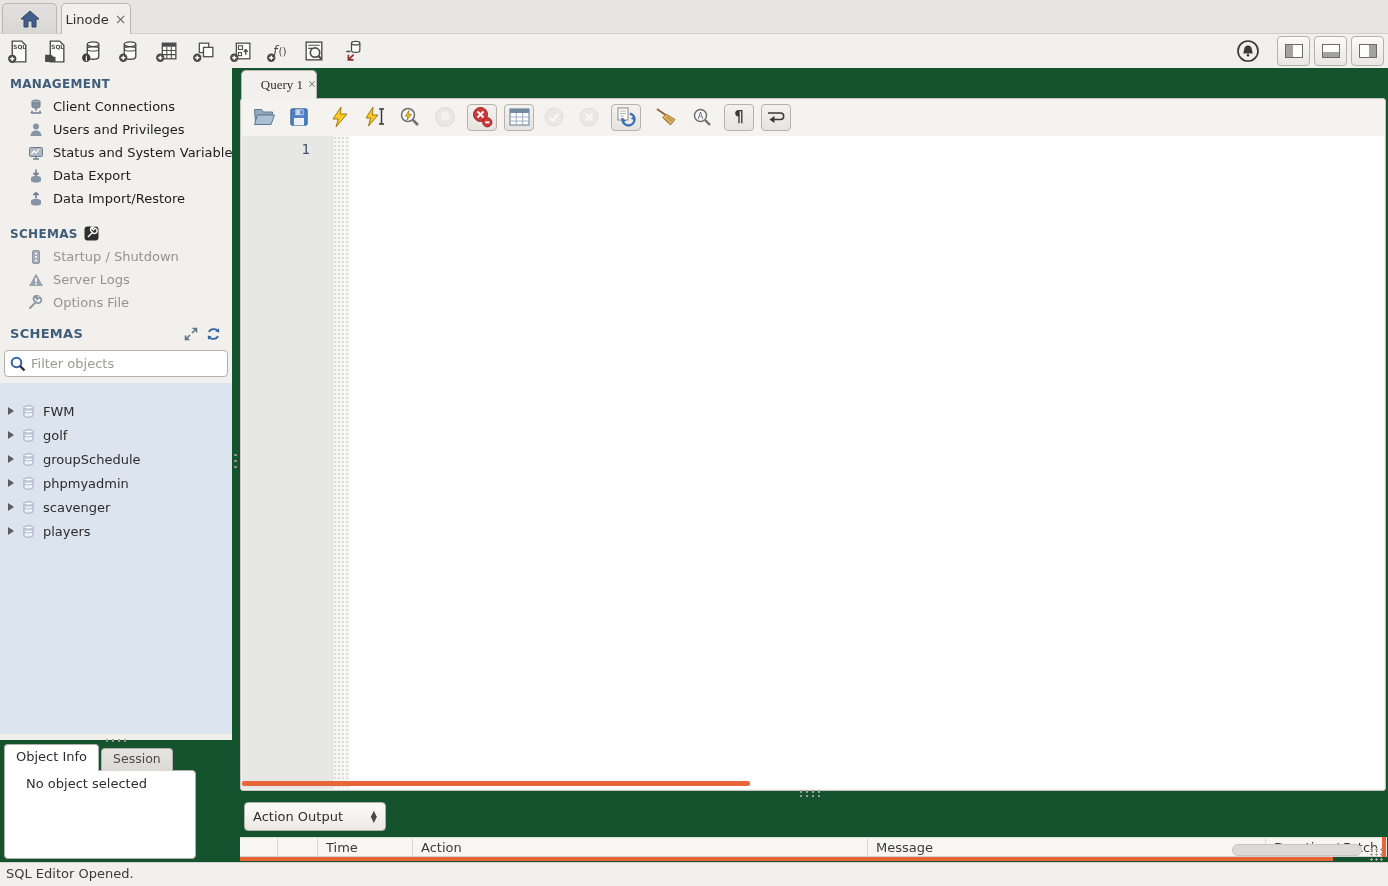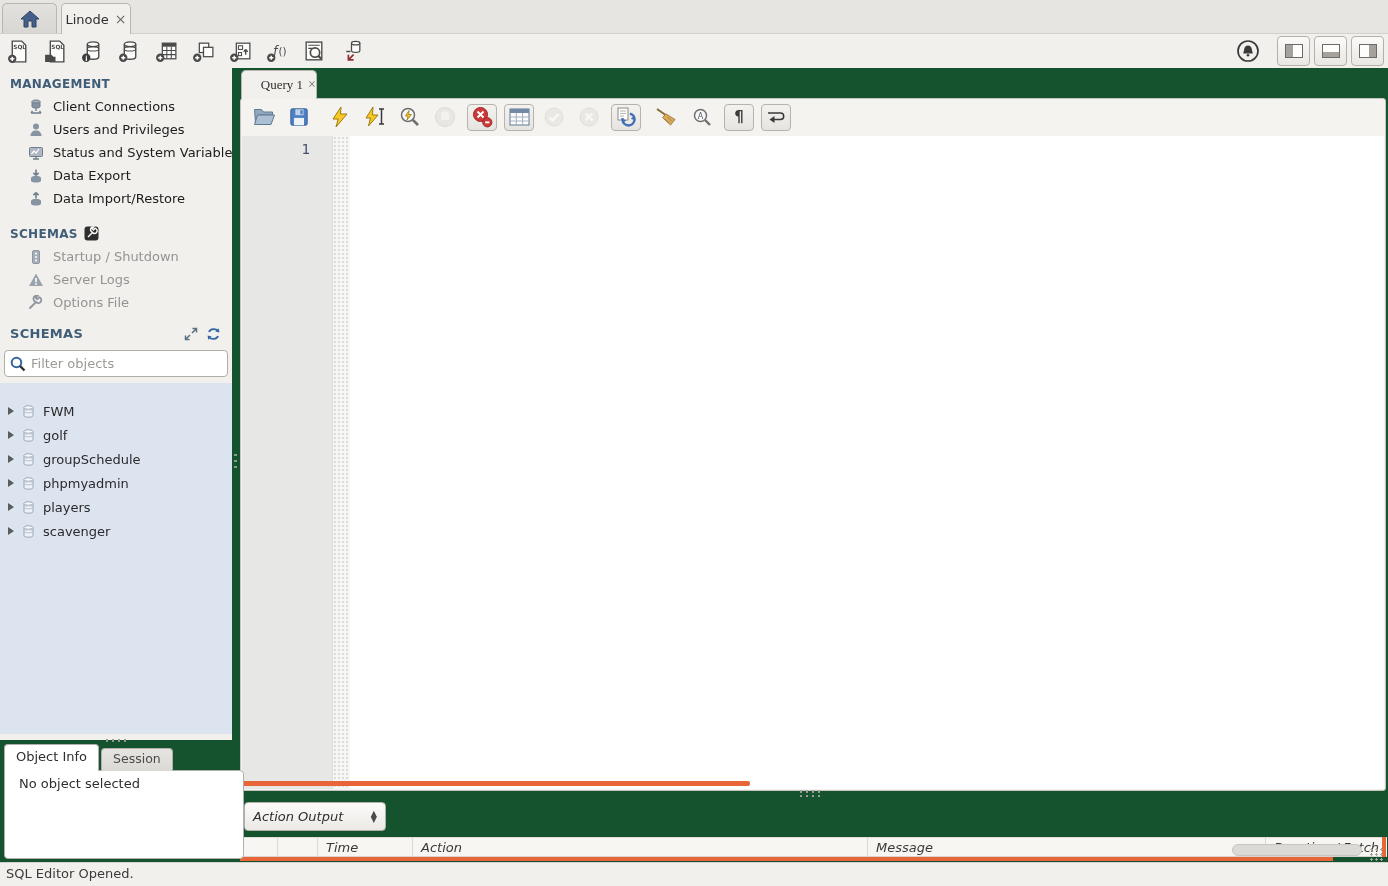--- a/index.html
+++ b/index.html
@@ -36,40 +36,40 @@
   .tree-row{display:flex;align-items:center;height:24px;padding-left:8px;gap:7px;color:#2b2b2b;}
   .tw{width:0;height:0;border-left:6px solid #5c5c5c;border-top:4px solid transparent;border-bottom:4px solid transparent;}
   .side-splitter-grip{position:absolute;left:233px;top:452px;width:5px;height:20px;background-image:radial-gradient(circle,#9a9894 1.1px,transparent 1.3px);background-size:5px 6px;}
   .tree-bottom-grip{position:absolute;left:104px;top:738px;width:24px;height:5px;background-image:radial-gradient(circle,#9a9894 1.1px,transparent 1.3px);background-size:6px 5px;}
 
   
   .info-tabs{position:absolute;left:4px;top:744px;height:27px;display:flex;align-items:flex-end;z-index:2;}
   .info-tab{border:1px solid #b3b0ac;border-bottom:none;border-radius:4px 4px 0 0;padding:4px 11px 5px 11px;box-sizing:border-box;}
   .info-tab.active{background:#fff;height:27px;position:relative;z-index:3;}
   .info-tab.inactive{background:linear-gradient(#e6e4e0,#dbd9d5);height:23px;color:#4a4a4a;margin-left:2px;font-size:12.5px;padding-top:2px;}
-  .info-panel{position:absolute;left:4px;top:770px;width:240px;height:89px;background:#fff;border:1px solid #b3b0ac;border-radius:0 4px 4px 4px;box-sizing:border-box;padding:5px 14px;z-index:1;}
+  .info-panel{position:absolute;left:4px;top:770px;width:192px;height:89px;background:#fff;border:1px solid #b3b0ac;border-radius:0 4px 4px 4px;box-sizing:border-box;padding:5px 21px;z-index:1;}
 
   
   .query-tab{position:absolute;left:241px;top:70px;width:76px;height:29px;background:#f1f0ed;border:1px solid #b9b6b2;border-bottom:none;border-radius:5px 5px 0 0;display:flex;align-items:center;justify-content:flex-end;gap:5px;box-sizing:border-box;z-index:2;font-family:Liberation Serif, serif;}
   .editor-frame{position:absolute;left:240px;top:98px;width:1146px;height:693px;border:1px solid #c5c3bf;border-radius:3px;background:#f4f3f0;box-sizing:border-box;}
   .sql-toolbar{height:36px;display:flex;align-items:center;padding:0 10px;}
   .sqlb{width:26px;height:26px;display:flex;align-items:center;justify-content:center;margin-right:9px;}
   .tbtn{width:30px;height:27px;border:1px solid #b6b3ae;border-radius:4px;background:linear-gradient(#f3f2ef,#e6e4e0);display:flex;align-items:center;justify-content:center;margin-right:7px;box-sizing:border-box;}
   .dis{opacity:.42;}
   .gap-s{width:6px;}
   .editor-body{position:absolute;left:1px;right:1px;top:37px;bottom:1px;background:#fff;display:flex;overflow:hidden;}
   .gutter{width:90px;background:#e7e7e6;border-right:1px solid #dddddc;font-family:"DejaVu Sans Mono","Liberation Mono",monospace;font-size:14px;color:#45506b;}
   .gutter .ln{display:block;text-align:right;padding:5px 22px 0 0;}
   .fold-margin{width:17px;background-color:#f6f6f5;background-image:radial-gradient(circle,#dcdcdb 1px,transparent 1.2px);background-size:4px 4px;}
   .code-area{flex:1;background:#fff;}
   .editor-hscroll{position:absolute;left:1px;bottom:4px;width:508px;height:5px;background:#e8653a;border-radius:2px;}
   .center-grip{position:absolute;left:798px;top:789px;width:22px;height:8px;background-image:radial-gradient(circle,#a09e9a 1.1px,transparent 1.3px);background-size:6px 5px;}
 
   
-  .output-panel{position:absolute;left:240px;top:799px;width:1147px;height:63px;font-style:italic;}
+  .output-panel{position:absolute;left:240px;top:799px;width:1147px;height:63px;}
   .combo{position:absolute;left:4px;top:3px;width:142px;height:29px;border:1px solid #b2afab;border-radius:4px;background:linear-gradient(#fcfbfa,#ebe9e5);display:flex;align-items:center;box-sizing:border-box;padding:0 8px;}
   .combo .lbl{flex:1;color:#2e2e2e;}
   .combo .spin{display:flex;flex-direction:column;align-items:center;line-height:5px;font-size:8px;color:#4a4a4a;gap:1px;}
   .out-header{position:absolute;left:0;top:38px;width:100%;height:20px;background:#f7f6f3;border-top:1px solid #e0deda;border-bottom:1px solid #d6d4d0;display:flex;box-sizing:border-box;}
   .oh-cell{border-right:1px solid #dbd9d5;padding:2px 0 0 8px;box-sizing:border-box;white-space:nowrap;overflow:hidden;color:#3a3a3a;}
   .out-hscroll{position:absolute;left:0;top:58px;width:1093px;height:4px;background:#e8653a;}
   .out-vscroll{position:absolute;right:1px;top:38px;width:4px;height:20px;background:#e8653a;}
 
   
   .statusbar{position:absolute;left:0;bottom:0;width:100%;height:24px;background:#f1f0ed;border-top:1px solid #d4d2ce;box-sizing:border-box;padding:3px 0 0 6px;color:#3a3a3a;}
@@ -360,30 +360,30 @@
           </svg>
         <span>phpmyadmin</span>
       </div>
       <div class="tree-row">
         <span class="tw"></span>
         <svg width="15" height="15" viewBox="0 0 15 15">
             <path d="M3 3.5 v8 c0 1.1 2 1.7 4.5 1.7 s4.5-.6 4.5-1.7 v-8" fill="#eef1f7" stroke="#9aa6b8"></path>
             <ellipse cx="7.5" cy="3.5" rx="4.5" ry="1.8" fill="#f6f8fb" stroke="#9aa6b8"></ellipse>
             <ellipse cx="7.5" cy="7.3" rx="4.5" ry="1.6" fill="none" stroke="#b7c0cd"></ellipse>
           </svg>
-        <span>players</span>
+        <span>scavenger</span>
       </div>
       <div class="tree-row">
         <span class="tw"></span>
         <svg width="15" height="15" viewBox="0 0 15 15">
             <path d="M3 3.5 v8 c0 1.1 2 1.7 4.5 1.7 s4.5-.6 4.5-1.7 v-8" fill="#eef1f7" stroke="#9aa6b8"></path>
             <ellipse cx="7.5" cy="3.5" rx="4.5" ry="1.8" fill="#f6f8fb" stroke="#9aa6b8"></ellipse>
             <ellipse cx="7.5" cy="7.3" rx="4.5" ry="1.6" fill="none" stroke="#b7c0cd"></ellipse>
           </svg>
-        <span>scavenger</span>
+        <span>players</span>
       </div>
     </div>
   </div>
 
   <div class="side-splitter-grip"></div>
   <div class="tree-bottom-grip"></div>
 
   <div class="info-tabs">
     <div class="info-tab active"><span>Object Info</span></div>
     <div class="info-tab inactive"><span>Session</span></div>

